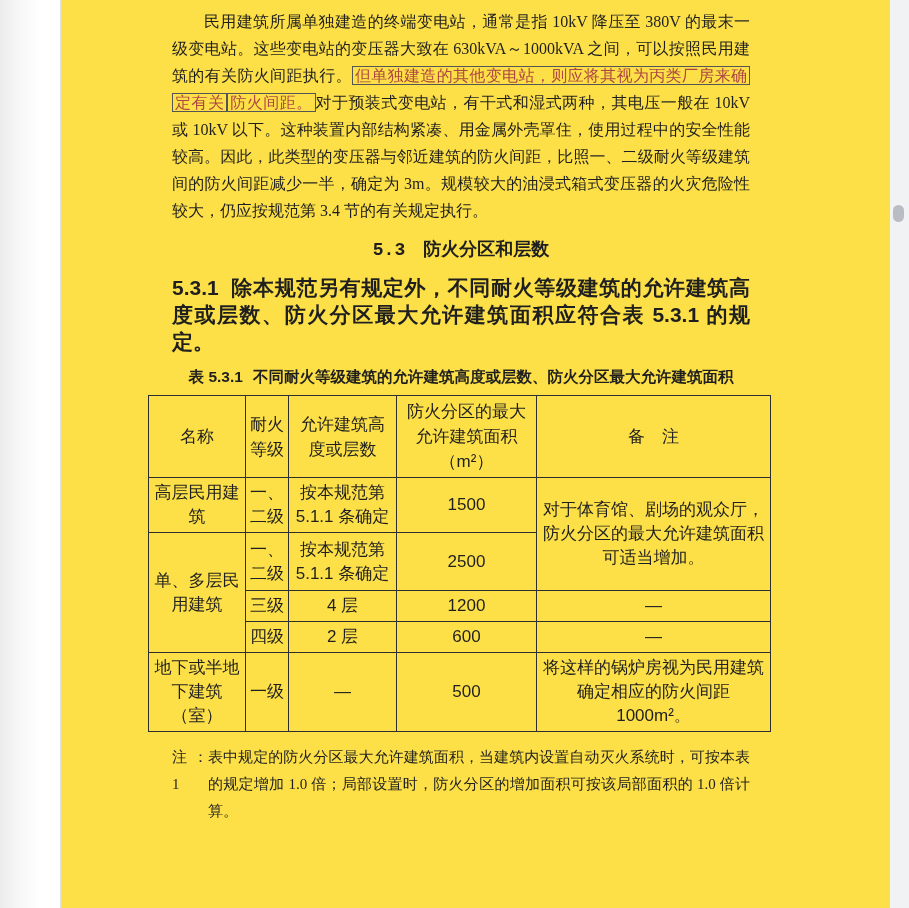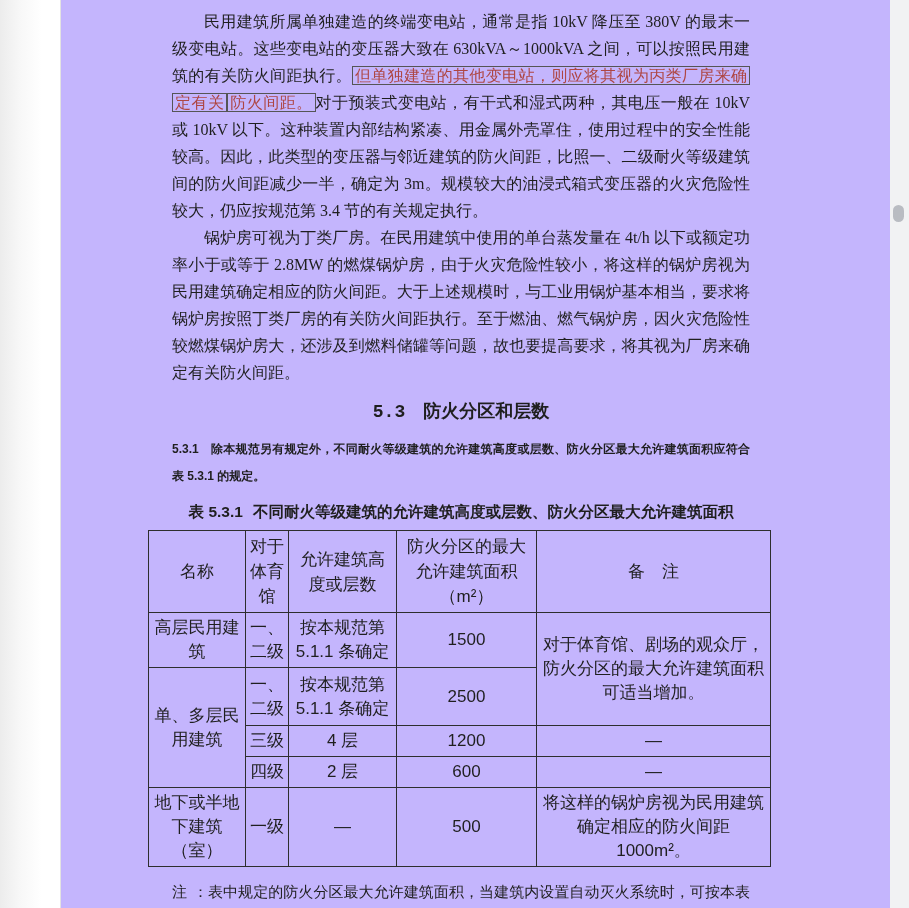--- a/index.html
+++ b/index.html
@@ -1,19 +1,19 @@
 <!DOCTYPE html>
 <html><head>
 <meta charset="utf-8">
 <style>
   * { margin: 0; padding: 0; box-sizing: border-box; }
   html,body { width: 909px; height: 908px; background: #ffffff; overflow: hidden; }
   body { font-family: "Liberation Serif", serif; color: #1f1f1f; position: relative; }
 
-  .page-canvas { position: absolute; inset: 0; background: #c4b5fd; }
+  .page-canvas { position: absolute; inset: 0; background: #fde047; }
 
   
   .gutter { position: absolute; left: 0; top: 0; width: 61px; height: 100%;
             background: linear-gradient(to right, #ececec 0%, #f8f8f8 35%, #ffffff 70%);
             border-right: 1px solid #e3e3e3; }
 
   
   .scrollbar-track { position: absolute; right: 0; top: 0; width: 19px; height: 100%;
                      background: #f1f2f3; }
   .scrollbar-thumb { position: absolute; left: 3px; top: 205px; width: 11px; height: 17px;
@@ -26,21 +26,21 @@
   p.body-para { text-indent: 32px; }
 
   .red-box { color: #ae4643; border: 1px solid #555555; padding: 0 2px;
              -webkit-box-decoration-break: clone; box-decoration-break: clone; }
 
   .section-heading { margin-top: 12px; text-align: center; font-family: "Liberation Sans", sans-serif;
                      font-weight: bold; font-size: 18px; line-height: 27px; text-align-last: center; }
   .section-heading .num { margin-right: 18px; font-family: Liberation Mono, monospace; }
 
   .clause { margin-top: 10px; font-family: "Liberation Sans", sans-serif; font-weight: bold;
-            font-size: 12px; line-height: 27px; }
+            font-size: 21px; line-height: 27px; }
   .clause .num { margin-right: 12px; }
 
   .table-caption { margin-top: 10px; text-align: center; text-align-last: center;
                    font-family: "Liberation Sans", sans-serif; font-weight: bold;
                    font-size: 15.5px; line-height: 24px; }
   .table-caption .label { margin-right: 10px; }
 
   table.spec { border-collapse: collapse; table-layout: fixed; width: 622px;
                margin-left: -24px; margin-top: 6px;
                font-family: "Liberation Sans", sans-serif; font-size: 17px; line-height: 24px; }
@@ -64,40 +64,39 @@
 <body>
 
 <div class="page-canvas">
 
   <div class="gutter"></div>
 
   <div class="content">
 
     <p class="body-para"><span>民用建筑所属单独建造的终端变电站，通常是指 10kV 降压至 380V 的最末一级变电站。这些变电站的变压器大致在 630kVA～1000kVA 之间，可以按照民用建筑的有关防火间距执行。</span><span class="red-box">但单独建造的其他变电站，则应将其视为丙类厂房来确定有关</span><span class="red-box">防火间距。</span><span>对于预装式变电站，有干式和湿式两种，其电压一般在 10kV 或 10kV 以下。这种装置内部结构紧凑、用金属外壳罩住，使用过程中的安全性能较高。因此，此类型的变压器与邻近建筑的防火间距，比照一、二级耐火等级建筑间的防火间距减少一半，确定为 3m。规模较大的油浸式箱式变压器的火灾危险性较大，仍应按规范第 3.4 节的有关规定执行。</span></p>
 
-    <p class="body-para">锅炉房可视为丁类厂房。在民用建筑中使用的单台蒸发量在 4t/h 以下或额定功率小于或等于 2.8MW 的燃煤锅炉房，由于火灾危险性较小，将这样的锅炉房视为民用建筑确定相应的防火间距。大于上述规模时，与工业用锅炉基本相当，要求将锅炉房按照丁类厂房的有关防火间距执行。至于燃油、燃气锅炉房，因火灾危险性较燃煤锅炉房大，还涉及到燃料储罐等问题，故也要提高要求，将其视为厂房来确定有关防火间距。</p>
 
     <div class="section-heading"><span class="num">5.3</span><span>防火分区和层数</span></div>
 
     <div class="clause"><span class="num">5.3.1</span><span>除本规范另有规定外，不同耐火等级建筑的允许建筑高度或层数、防火分区最大允许建筑面积应符合表 5.3.1 的规定。</span></div>
 
     <div class="table-caption"><span class="label">表 5.3.1</span><span>不同耐火等级建筑的允许建筑高度或层数、防火分区最大允许建筑面积</span></div>
 
     <table class="spec">
       <colgroup>
         <col style="width:97px">
           <col style="width:43px">
           <col style="width:108px">
         <col style="width:140px">
           <col style="width:234px">
       </colgroup>
       <tbody>
           <tr class="row-header">
         <th>名称</th>
-        <th>对于体育馆</th>
+        <th>耐火等级</th>
         <th>允许建筑高度或层数</th>
         <th>防火分区的最大允许建筑面积（m²）</th>
         <th>备　注</th>
       </tr>
       <tr class="row-1">
         <td>高层民用建筑</td>
         <td>一、二级</td>
         <td>按本规范第 5.1.1 条确定</td>
         <td>1500</td>
         <td class="remark" rowspan="2">对于体育馆、剧场的观众厅，防火分区的最大允许建筑面积可适当增加。</td>

